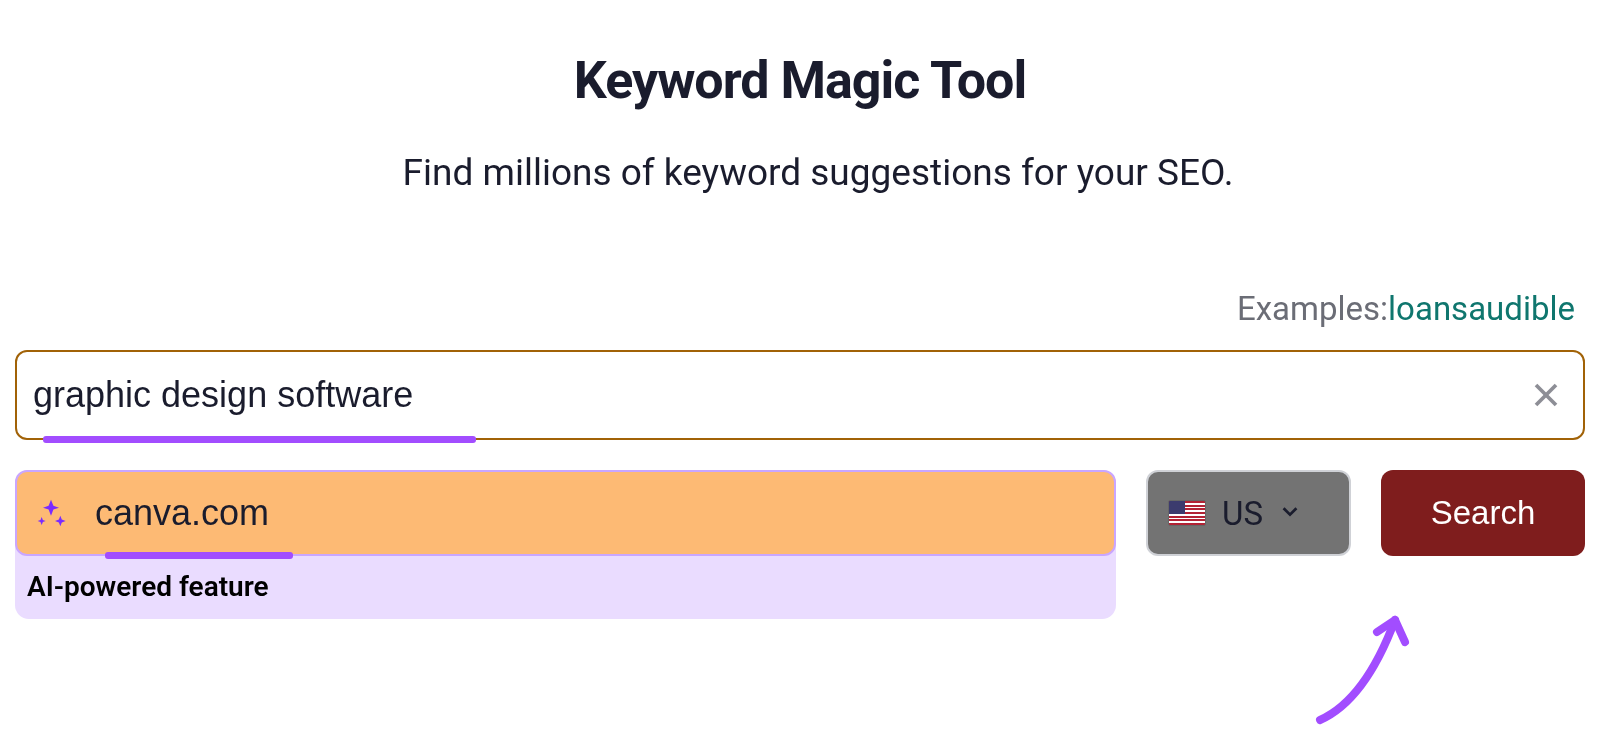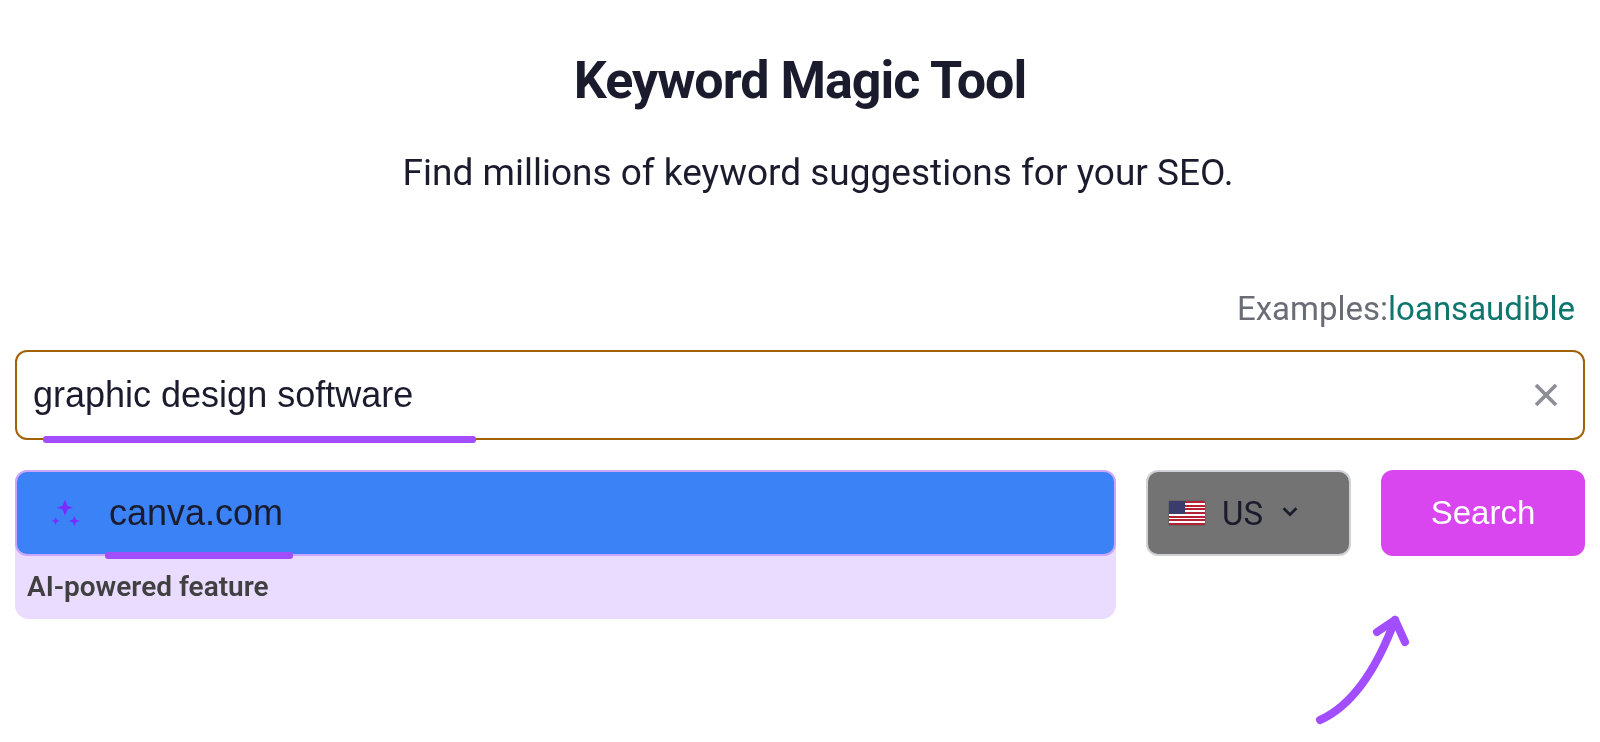--- a/index.html
+++ b/index.html
@@ -16,41 +16,41 @@
     font-size: 36px; color: #1a1c2d; padding: 0 70px 0 16px; outline: none; background: #fff;
   }
   .keyword-underline { position: absolute; left: 28px; bottom: -3px; width: 433px; height: 7px; background: #a24dff; border-radius: 3px; }
   .clear-x { position: absolute; right: 24px; top: 50%; transform: translateY(-50%); display:flex; align-items:center; justify-content:center; cursor:pointer; }
   .clear-x svg { width: 30px; height: 30px; stroke: #8d8e96; stroke-width: 3; }
   .row2 { width: 1570px; margin-top: 30px; display: flex; align-items: flex-start; gap: 30px; position: relative; }
   .ai-box {
     flex: 1; background: #eadcff; border-radius: 14px; padding-bottom: 12px;
   }
   .domain-input-wrap {
-    background: #3b82f6; border: 2px solid #c9a6ff; border-radius: 12px; height: 86px;
-    display: flex; align-items: center; padding: 0 32px; position: relative;
+    background: #fdba74; border: 2px solid #c9a6ff; border-radius: 12px; height: 86px;
+    display: flex; align-items: center; padding: 0 18px; position: relative;
   }
   .sparkle { color: #7a2bff; margin-right: 28px; display:flex; align-items:center; }
   .sparkle svg { width: 32px; height: 32px; fill: #7a2bff; }
   .domain-input { border: none; outline: none; font-size: 36px; color: #1a1c2d; flex:1; background: transparent; }
   .domain-underline { position: absolute; left: 88px; bottom: -5px; width: 188px; height: 7px; background: #a24dff; border-radius: 3px; }
-  .ai-label { color: #404040; font-size: 28px; font-weight: 600; padding: 14px 0 4px 12px; }
+  .ai-label { color: #000000; font-size: 28px; font-weight: 600; padding: 14px 0 4px 12px; }
   .country-select {
     height: 86px; min-width: 205px; border: 2px solid #cfd1d6; border-radius: 12px; background: #737373;
     display: flex; align-items: center; gap: 16px; padding: 16px 20px; cursor: pointer;
   }
   .flag { width: 38px; height: 26px; border-radius: 2px; position: relative; overflow: hidden; border:1px solid rgba(0,0,0,.1); }
   .flag-stripes { position:absolute; inset:0; background:
     linear-gradient(#b22234 0 7.7%, #fff 7.7% 15.4%, #b22234 15.4% 23.1%, #fff 23.1% 30.8%, #b22234 30.8% 38.5%, #fff 38.5% 46.2%, #b22234 46.2% 53.8%, #fff 53.8% 61.5%, #b22234 61.5% 69.2%, #fff 69.2% 76.9%, #b22234 76.9% 84.6%, #fff 84.6% 92.3%, #b22234 92.3% 100%);
   }
   .flag-canton { position:absolute; left:0; top:0; width:45%; height:54%; background:#3c3b6e; }
   .country-code { font-size: 33px; color: #1a1c2d; }
   .chev svg { width: 22px; height: 22px; stroke:#1a1c2d; stroke-width:3; fill:none; }
   .search-btn {
-    height: 86px; min-width: 204px; border: none; border-radius: 12px; background: #d946ef;
+    height: 86px; min-width: 204px; border: none; border-radius: 12px; background: #7f1d1d;
     color: #fff; font-size: 33px; font-weight: 500; cursor: pointer; padding: 0 28px;
   }
   .arrow-ann { position: absolute; right: 160px; top: 120px; pointer-events: none; }
   .arrow-ann svg { width: 120px; height: 140px; overflow: visible; }
 </style>
 </head>
 <body>
 
 <div class="wrap">
   <div class="title">Keyword Magic Tool</div>

